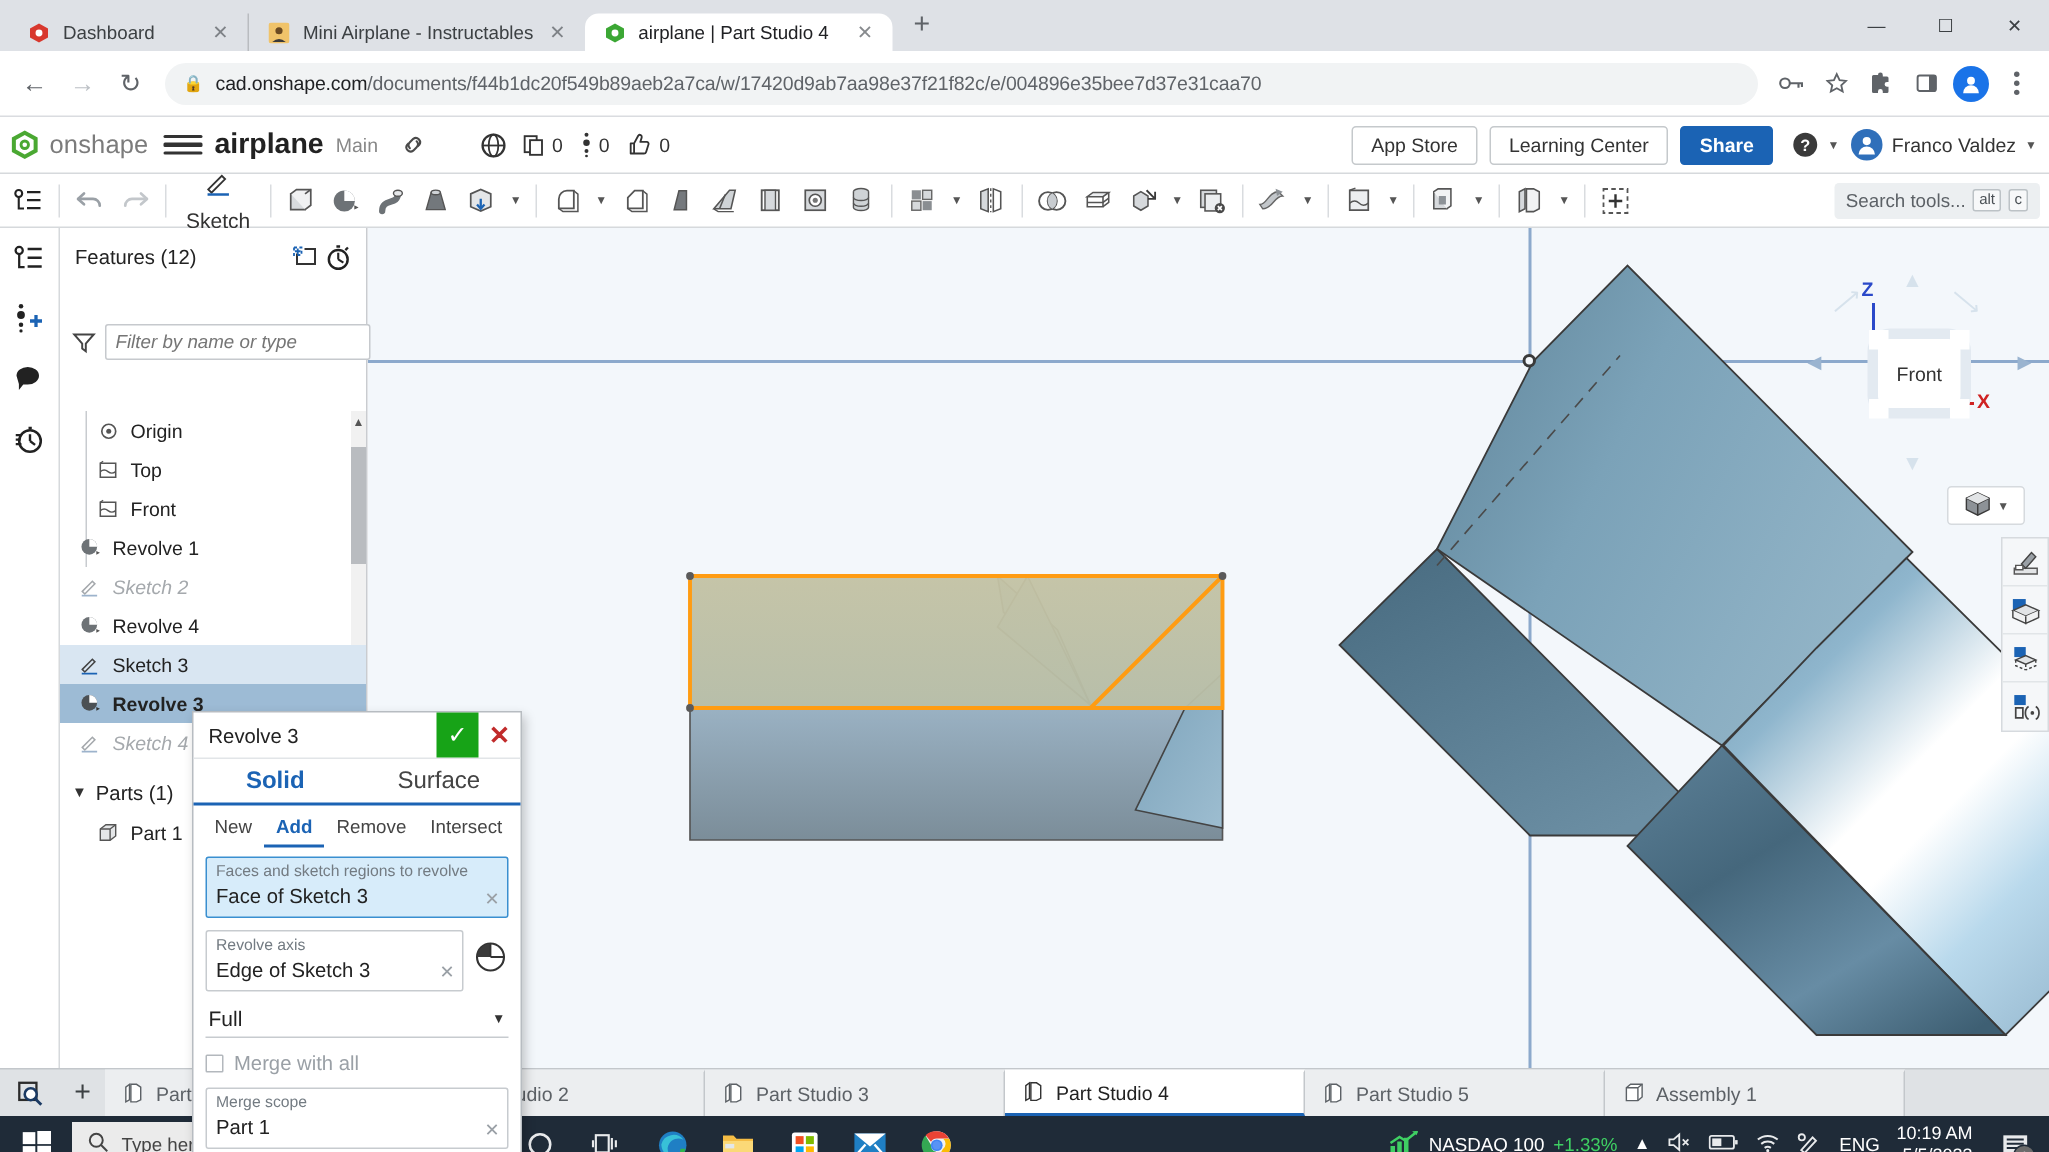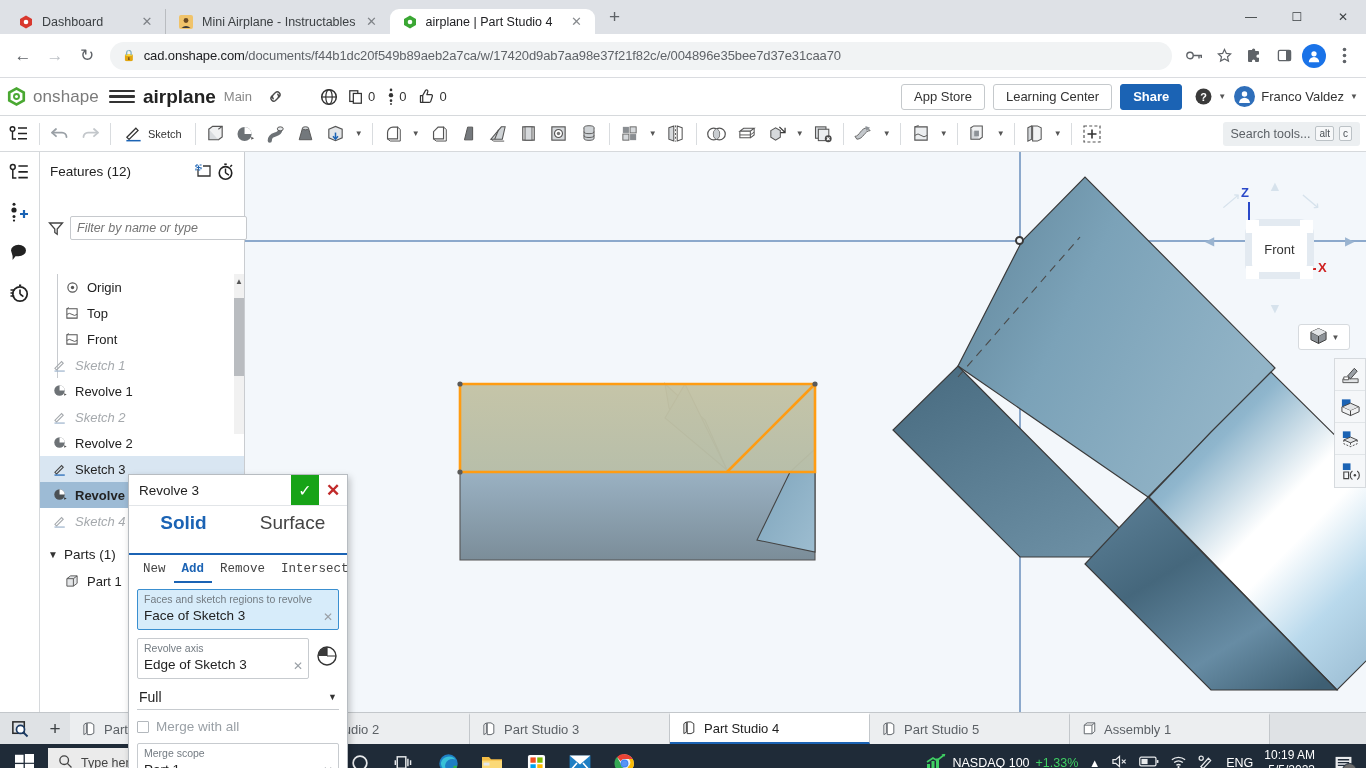--- a/index.html
+++ b/index.html
@@ -76,21 +76,21 @@
   .user-chip .av { width:21px; height:21px; border-radius:50%; background:#2f6fba; display:flex; align-items:center; justify-content:center; }
   .caret { font-size:8px; color:#555; }
 
   
   .os-toolbar {
     height:36px; background:#fff; display:flex; align-items:center; padding-left:4px;
     border-bottom:1px solid #d6d9dc; position:relative;
   }
   .tb-sep { width:1px; height:22px; background:#d9dcdf; margin: 0 5px; }
   .tool { width:30px; height:30px; display:flex; align-items:center; justify-content:center; }
-  .tool.wide { width:auto; padding: 0 8px; gap:5px; font-size:11px; color:#333; }
+  .tool.wide { width:auto; padding: 0 8px; gap:5px; font-size:14px; color:#333;flex-direction:column; }
   .tool-dd { width:16px; height:30px; display:flex; align-items:center; justify-content:center; font-size:8px; color:#555; }
   .search-tools {
     margin-left:auto; margin-right:6px; height:24px; background:#eceff1; border-radius:3px;
     display:flex; align-items:center; gap:5px; padding: 0 8px; font-size:12.5px; color:#5c6166;
   }
   .kbd { border:1px solid #bcc2c6; background:#f7f8f9; border-radius:2px; font-size:10px; padding:0 3px; color:#4a5055; line-height:13px;}
 
   
   .main { position:relative; height:560px; display:flex; }
   .leftrail {
@@ -162,24 +162,24 @@
   
   .dialog {
     position:absolute; left:128px; top:322px; width:220px; background:#fff;
     border:1px solid #b7bcc1; box-shadow: 2px 3px 7px rgba(0,0,0,.22); z-index:40;
   }
   .dlg-title { height:31px; display:flex; align-items:center; padding-left:10px; font-size:13.5px; color:#222; border-bottom:1px solid #e2e5e8;}
   .dlg-title .sp { flex:1; }
   .dlg-ok { width:28px; height:30px; background:#17a317; color:#fff; display:flex; align-items:center; justify-content:center; font-size:16px; }
   .dlg-cancel { width:28px; height:30px; color:#c12b2b; display:flex; align-items:center; justify-content:center; font-size:17px; font-weight:bold; }
   .dlg-tabs1 { display:flex; border-bottom:2px solid #1b63b4; }
-  .dlg-tabs1 > div { flex:1; text-align:center; padding:6px 0 19px; font-size:19px; color:#444; }
+  .dlg-tabs1 > div { flex:1; text-align:center; padding:6px 0 5px; font-size:16px; color:#444; }
   .dlg-tabs1 > div.on { color:#1b63b4; font-weight:bold; }
   .dlg-tabs2 { display:flex; gap:0; padding: 4px 6px 0 6px; }
-  .dlg-tabs2 > div { padding: 3px 8px 5px; font-size:12.5px; color:#444;font-family:Liberation Mono, monospace; }
+  .dlg-tabs2 > div { padding: 3px 8px 5px; font-size:12.5px; color:#444; }
   .dlg-tabs2 > div.on { color:#1b63b4; font-weight:bold; border-bottom:2px solid #1b63b4; }
   .dlg-body { padding: 6px 8px 8px 8px; }
   .field {
     border:1px solid #c7cbcf; border-radius:2px; margin-bottom:8px; padding: 3px 6px 4px; position:relative; background:#fff;
   }
   .field.selected { background:#d7ecfa; border-color:#3a8fd0; }
   .field .lbl { font-size:10.5px; color:#737b82; line-height:13px; }
   .field .val { font-size:13.5px; color:#222; padding-right:14px; line-height:19px; }
   .field .clr { position:absolute; right:5px; bottom:5px; font-size:12px; color:#9aa0a6; }
   .axis-row { display:flex; gap:6px; align-items:flex-start; margin-bottom:8px; }
@@ -710,29 +710,20 @@
         <span class="fi">
           <svg width="14" height="14" viewBox="0 0 15 15">
               <path d="M2 3 h11 v10 H2z" fill="#fff" stroke="#555" stroke-width="1.1"></path>
               <path d="M2 9 q2.8-2.2 5.5 0 t5.5 0" fill="none" stroke="#555" stroke-width="1"></path>
               <path d="M2 3 L4 1.6" stroke="#555" stroke-width="1"></path>
             </svg>
         </span>
         <span>Front</span>
       </div>
 
-      <div class="feat-row muted">
-        <span class="fi">
-          <svg width="14" height="14" viewBox="0 0 15 15">
-              <path d="M2 11 L9.2 3.8 L11 5.6 L3.8 12.8z" fill="none" stroke="#a5a9ad" stroke-width="1.1"></path>
-              <path d="M1.6 14 h11" stroke="#9db3cc" stroke-width="1.3"></path>
-            </svg>
-        </span>
-        <span>Sketch 1</span>
-      </div>
       <div class="feat-row">
         <span class="fi">
           <svg width="14" height="14" viewBox="0 0 15 15">
               <circle cx="7" cy="7" r="5.6" fill="#6d7276"></circle>
               <path d="M7 7 L7 1.4 A5.6 5.6 0 0112.6 7z" fill="#fff"></path>
               <path d="M12 10 l2.6 1.3 -2.6 1.3" fill="#555"></path>
             </svg>
         </span>
         <span>Revolve 1</span>
       </div>
@@ -746,21 +737,21 @@
         <span>Sketch 2</span>
       </div>
       <div class="feat-row">
         <span class="fi">
           <svg width="14" height="14" viewBox="0 0 15 15">
               <circle cx="7" cy="7" r="5.6" fill="#6d7276"></circle>
               <path d="M7 7 L7 1.4 A5.6 5.6 0 0112.6 7z" fill="#fff"></path>
               <path d="M12 10 l2.6 1.3 -2.6 1.3" fill="#555"></path>
             </svg>
         </span>
-        <span>Revolve 2</span>
+        <span>Revolve 4</span>
       </div>
       <div class="feat-row sel-light">
         <span class="fi">
           <svg width="14" height="14" viewBox="0 0 15 15">
               <path d="M2 11 L9.2 3.8 L11 5.6 L3.8 12.8z" fill="none" stroke="#444" stroke-width="1.1"></path>
               <path d="M1.6 14 h11" stroke="#1b63b4" stroke-width="1.3"></path>
             </svg>
         </span>
         <span>Sketch 3</span>
       </div>

